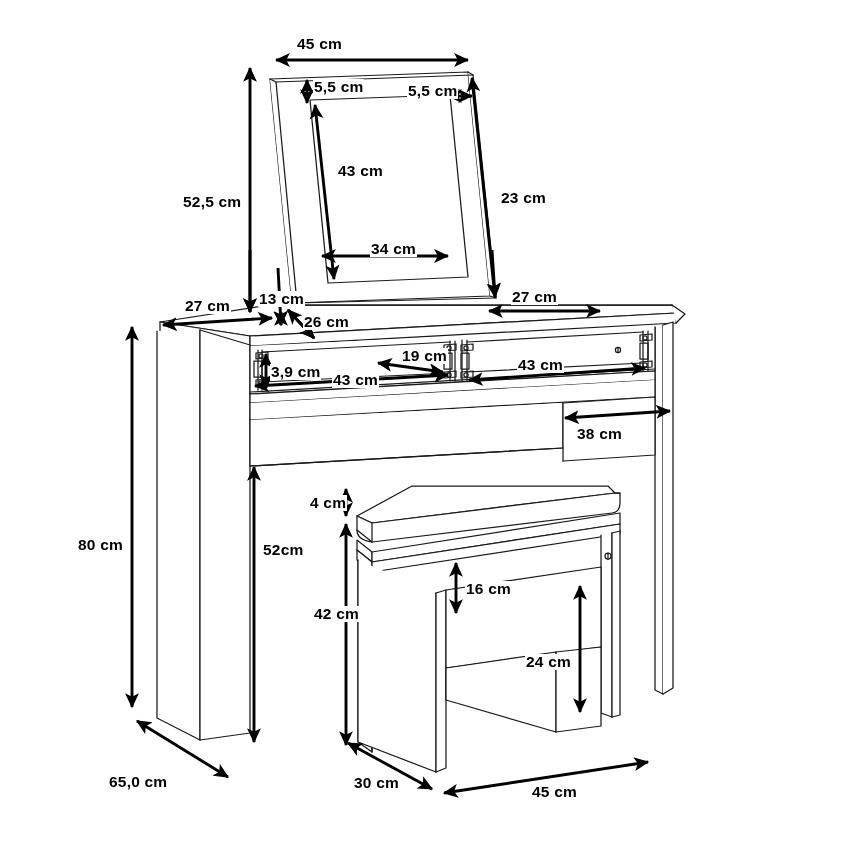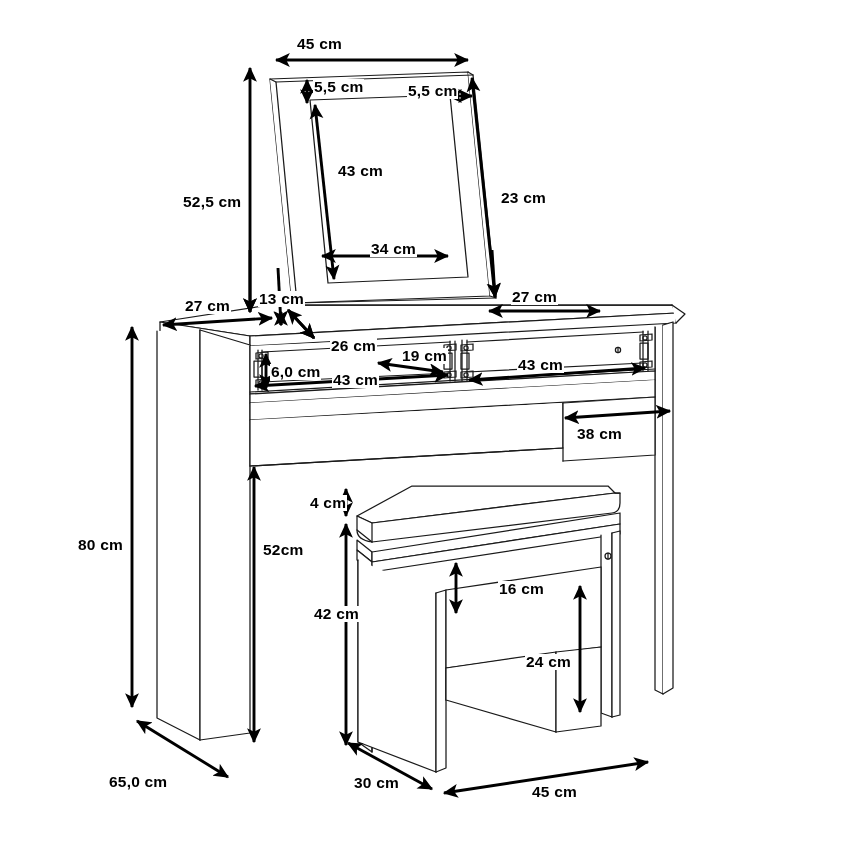--- a/index.html
+++ b/index.html
@@ -224,29 +224,29 @@
   <div class="dimlabel" style="left:296px;top:36px;">45 cm</div>
   <div class="dimlabel" style="left:313px;top:79px;">5,5 cm</div>
   <div class="dimlabel" style="left:407px;top:83px;">5,5 cm</div>
   <div class="dimlabel" style="left:337px;top:163px;">43 cm</div>
   <div class="dimlabel" style="left:500px;top:190px;">23 cm</div>
   <div class="dimlabel" style="left:370px;top:241px;">34 cm</div>
   <div class="dimlabel" style="left:182px;top:194px;text-align:right;">52,5 cm</div>
   <div class="dimlabel" style="left:184px;top:298px;">27 cm</div>
   <div class="dimlabel" style="left:258px;top:291px;">13 cm</div>
   <div class="dimlabel" style="left:511px;top:289px;">27 cm</div>
-  <div class="dimlabel" style="left:330px;top:314px;margin-top:24px;">26 cm</div>
+  <div class="dimlabel" style="left:303px;top:314px;">26 cm</div>
   <div class="dimlabel" style="left:401px;top:348px;">19 cm</div>
-  <div class="dimlabel" style="left:270px;top:364px;">6,0 cm</div>
+  <div class="dimlabel" style="left:270px;top:364px;">3,9 cm</div>
   <div class="dimlabel" style="left:332px;top:372px;">43 cm</div>
   <div class="dimlabel" style="left:517px;top:357px;">43 cm</div>
   <div class="dimlabel" style="left:576px;top:426px;">38 cm</div>
   <div class="dimlabel" style="left:77px;top:537px;">80 cm</div>
   <div class="dimlabel" style="left:262px;top:542px;">52cm</div>
   <div class="dimlabel" style="left:309px;top:495px;">4 cm</div>
   <div class="dimlabel" style="left:313px;top:606px;">42 cm</div>
-  <div class="dimlabel" style="left:465px;top:581px;margin-left:33px;">16 cm</div>
+  <div class="dimlabel" style="left:465px;top:581px;">16 cm</div>
   <div class="dimlabel" style="left:525px;top:654px;">24 cm</div>
   <div class="dimlabel" style="left:108px;top:774px;">65,0 cm</div>
   <div class="dimlabel" style="left:353px;top:775px;">30 cm</div>
   <div class="dimlabel" style="left:531px;top:784px;">45 cm</div>
 
 </div>
 
 </body></html>

